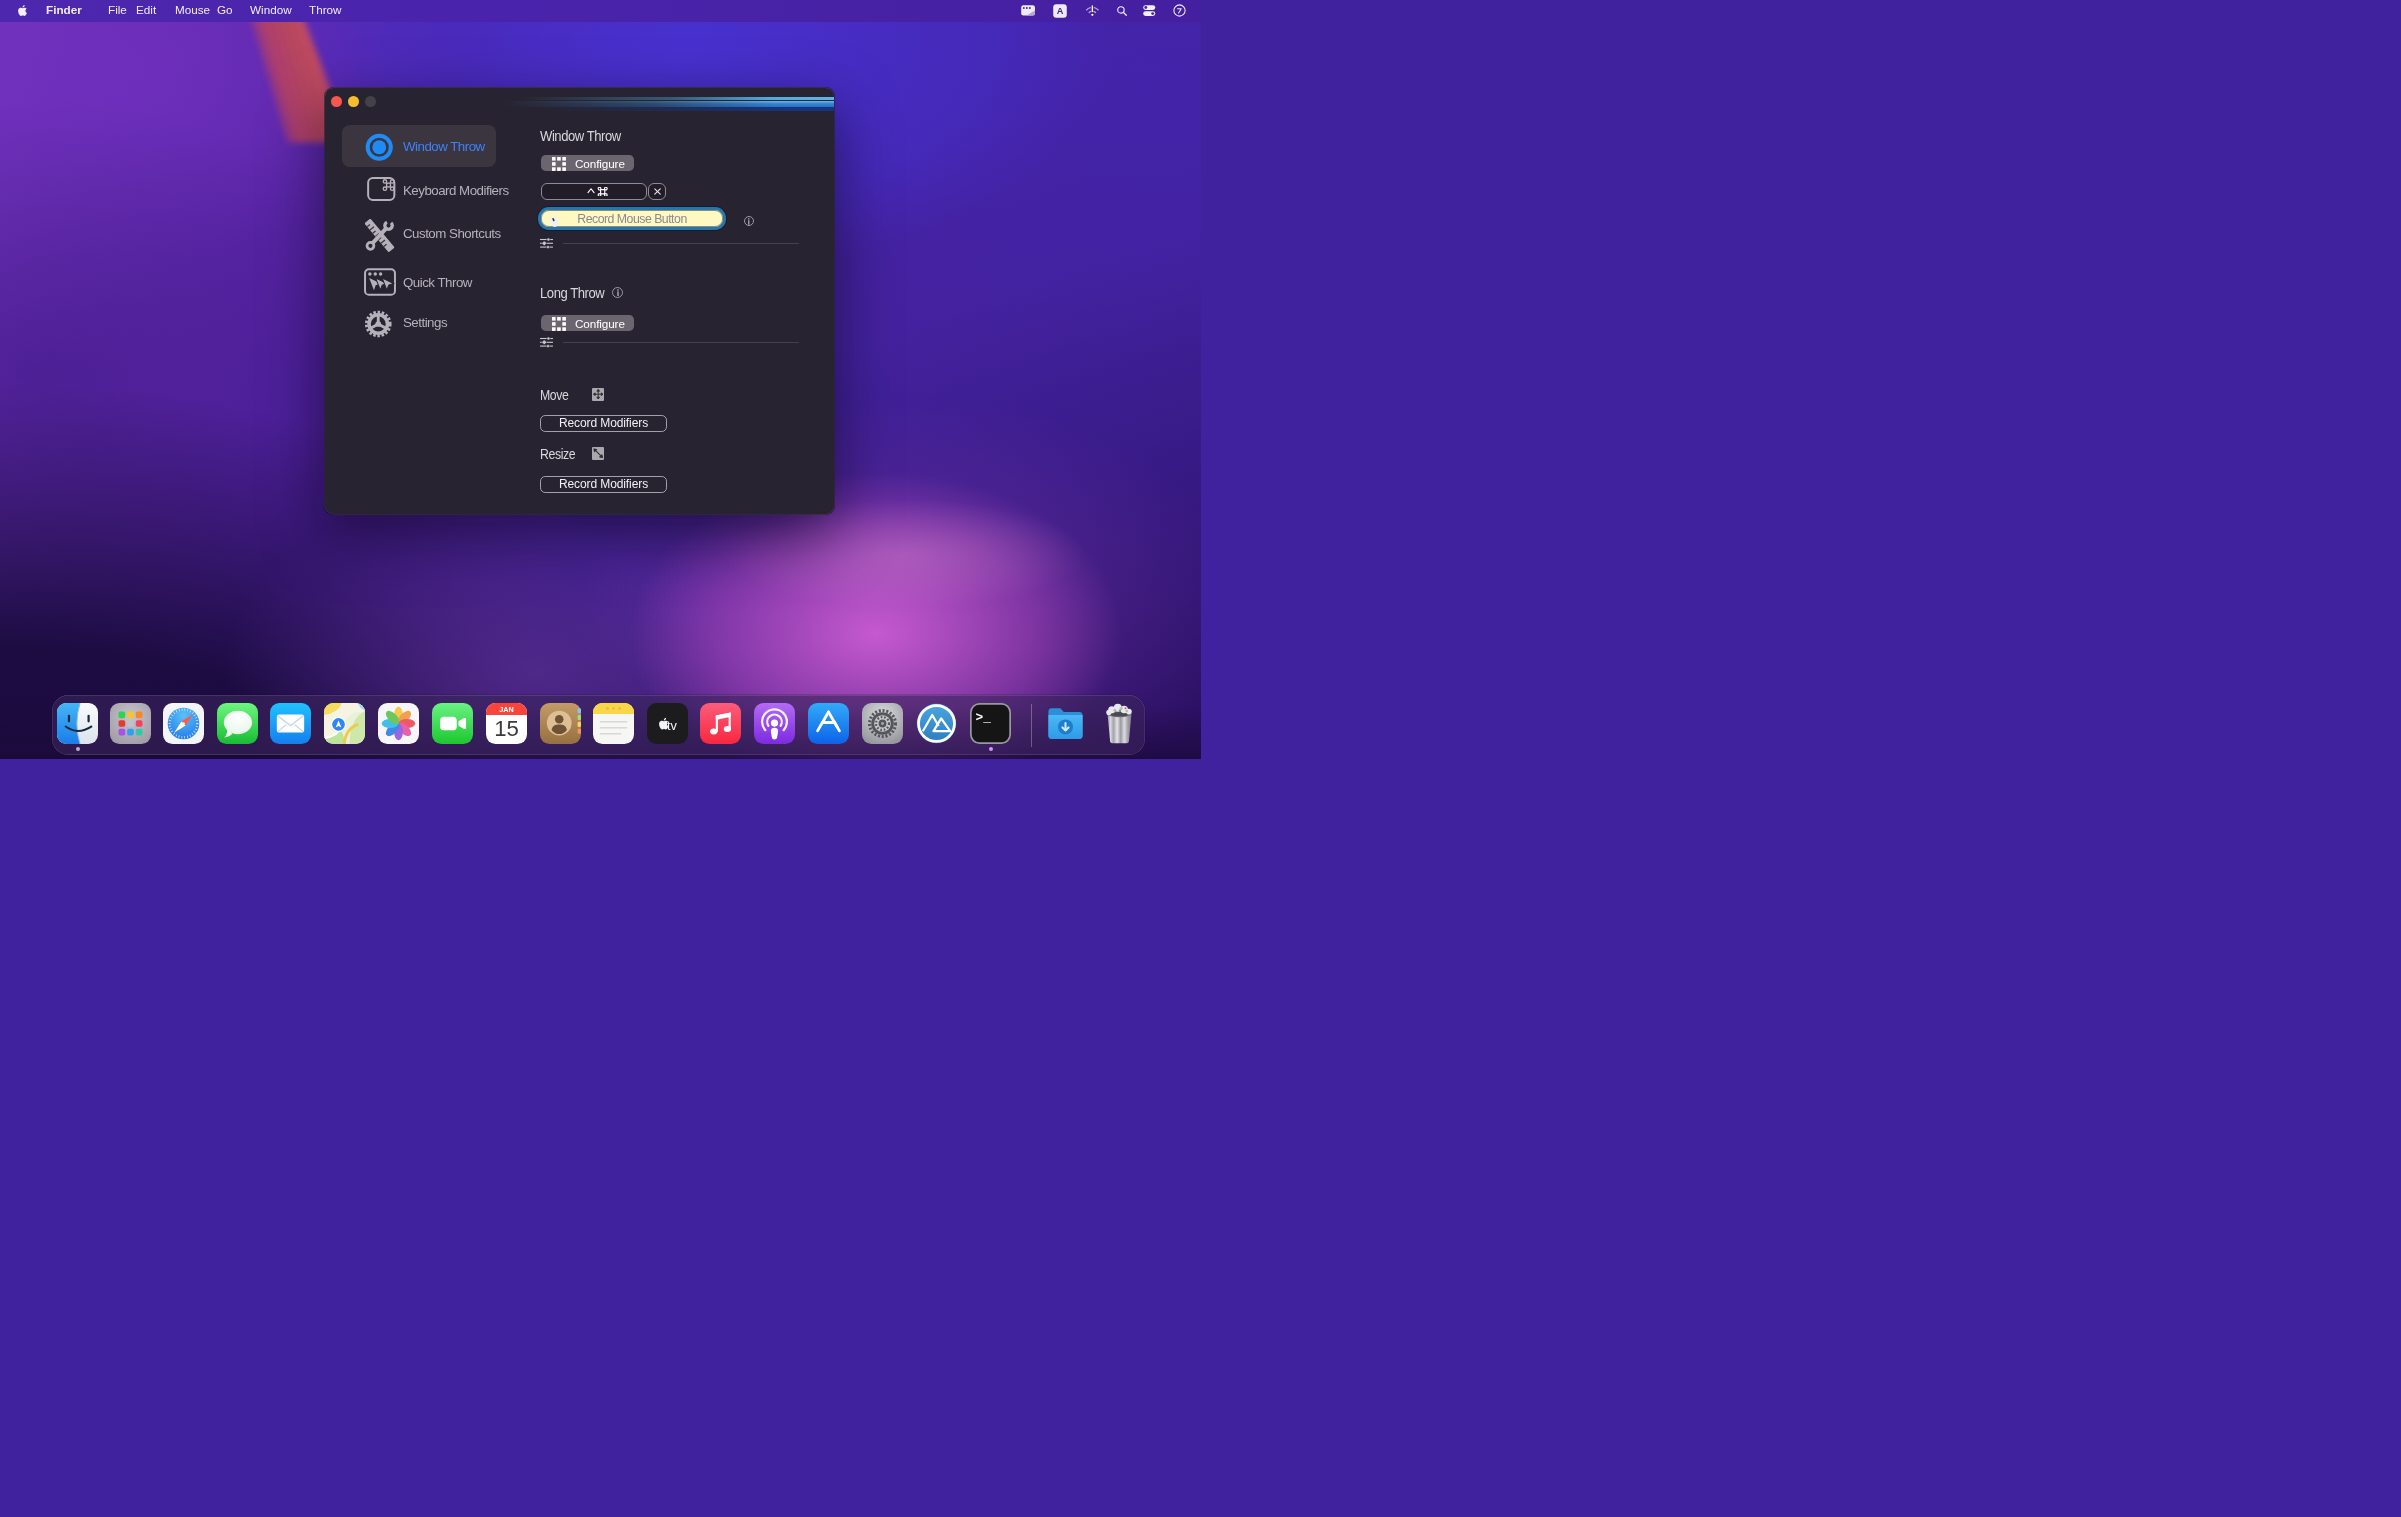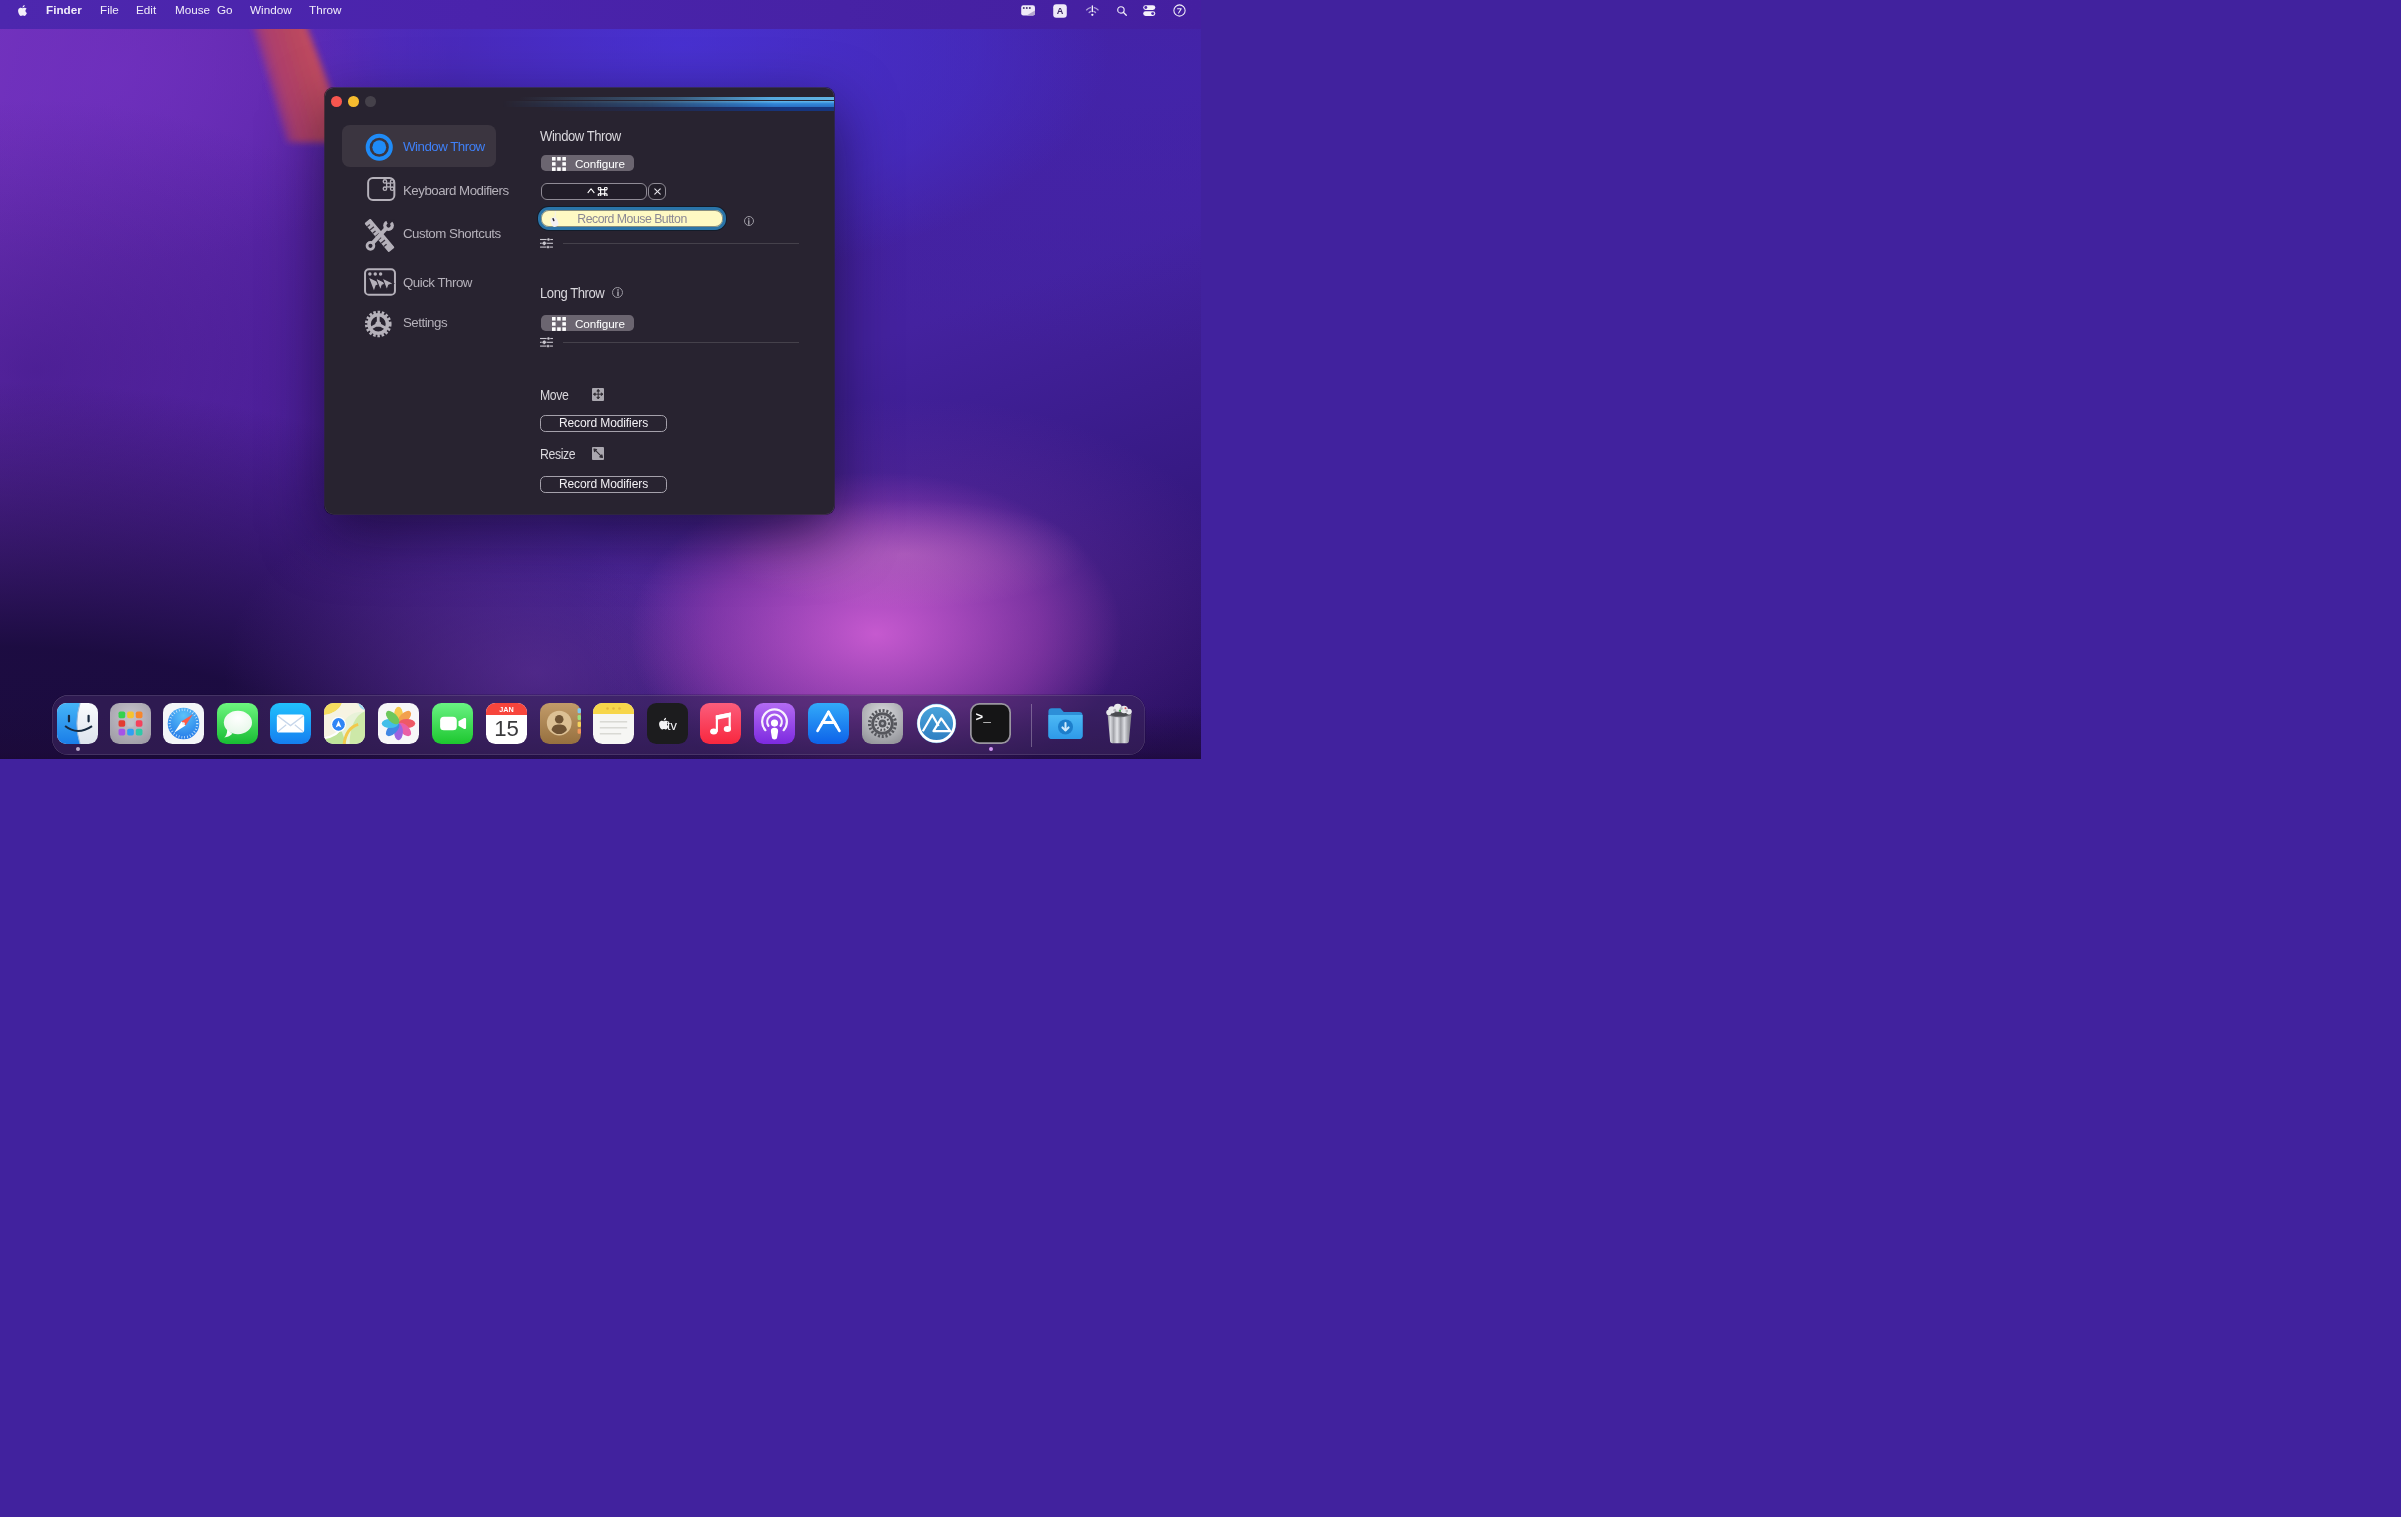--- a/index.html
+++ b/index.html
@@ -15,21 +15,21 @@
       radial-gradient(1208px 950px at 0px 1122px, rgba(23,9,54,1) 0%, rgba(26,11,62,0.97) 50%, rgba(34,15,78,0) 78%),
       radial-gradient(561px 363px at 35px 371px, rgba(50,18,120,0.5), rgba(50,18,120,0) 75%),
       radial-gradient(691px 604px at 1252px 1079px, rgba(40,14,92,0.55), rgba(40,14,92,0) 65%),
       radial-gradient(535px 285px at 682px 47px, rgba(72,51,214,0.88), rgba(70,49,208,0.48) 55%, rgba(70,49,205,0) 80%),
       radial-gradient(449px 259px at 112px 69px, rgba(112,48,192,0.75), rgba(112,48,192,0) 75%),
       radial-gradient(760px 380px at 1148px 69px, rgba(64,38,182,0.45), rgba(64,38,178,0) 75%),
       linear-gradient(105deg, #7233bb 0%, #5e28ab 20%, #4c1f9b 34%, rgba(65,25,145,0.1) 52%, rgba(58,26,138,0) 62%),
       linear-gradient(160deg, #552abc 0%, #46219f 30%, #44229f 55%, #371a85 75%, #280e5e 100%);
   }
   
-  .menubar { position:absolute; left:0; top:0; width:1201px; height:29px; opacity:0.999;
+  .menubar { position:absolute; left:0; top:0; width:1201px; height:22px; opacity:0.999;
     background:linear-gradient(90deg,#4d27ae 0%,#4a23ac 40%,#4722a5 70%,#441fa0 100%);
     color:#f0ecfa; font-size:11.7px; }
   .menubar .mi { position:absolute; top:3px; }
   .mic { position:absolute; top:0; height:21px; display:flex; align-items:center; }
   
   .win { position:absolute; left:325px; top:88px; width:509px; height:426px; opacity:0.999;
     background:#282330; border-radius:8.6px;
     box-shadow:0 0 0 0.4px rgba(255,255,255,0.22), 0 0 0 1px rgba(10,8,14,0.65), 0 21px 60px rgba(10,5,25,0.6);
   }
   .stripes { position:absolute; top:0; right:0; height:26px; left:0; border-radius:8.6px 8.6px 0 0; overflow:hidden; }
@@ -97,21 +97,21 @@
   </defs>
   <path d="M287 14 L349 14 L407 165 L331 165 Z" fill="url(#rg)" filter="url(#rbl)"></path>
 </svg>
 </div>
 
 <div class="menubar">
   <svg style="position:absolute;left:15.5px;top:3.9px" width="13" height="13" viewBox="0 0 24 24">
       <path fill="#f4f1fa" d="M18.71 19.5c-.83 1.24-1.71 2.45-3.05 2.47-1.34.03-1.77-.79-3.29-.79-1.53 0-2 .77-3.27.82-1.31.05-2.3-1.32-3.14-2.53C4.25 17 2.94 12.45 4.7 9.39c.87-1.52 2.43-2.48 4.12-2.51 1.28-.02 2.5.87 3.29.87.78 0 2.26-1.07 3.81-.91.65.03 2.47.26 3.64 1.98-.09.06-2.17 1.28-2.15 3.81.03 3.02 2.65 4.03 2.68 4.04-.03.07-.42 1.44-1.38 2.83M13 3.5c.73-.83 1.94-1.46 2.94-1.5.13 1.17-.34 2.35-1.04 3.19-.69.85-1.83 1.51-2.95 1.42-.15-1.15.41-2.35 1.05-3.11z"></path>
     </svg>
   <div class="mi" style="left:46px; font-weight:bold;">Finder</div>
-  <div class="mi" style="left:100px;">File</div>
+  <div class="mi" style="left:108px;">File</div>
   <div class="mi" style="left:136px;">Edit</div>
   <div class="mi" style="left:175px;">Mouse</div>
   <div class="mi" style="left:217px;">Go</div>
   <div class="mi" style="left:250px;">Window</div>
   <div class="mi" style="left:309px;">Throw</div>
   <div class="mic" style="left:1021px;">
     <svg width="14.2" height="10.8" viewBox="0 0 33 25">
         <rect x="0.5" y="0.5" width="32" height="24" rx="5" fill="#efeaf8"></rect>
         <path d="M32.5 13 L32.5 19.5 A5 5 0 0 1 27.5 24.5 L13 24.5 Z" fill="#b4a8cf"></path>
         <circle cx="6.5" cy="7" r="2.3" fill="#473175"></circle>

